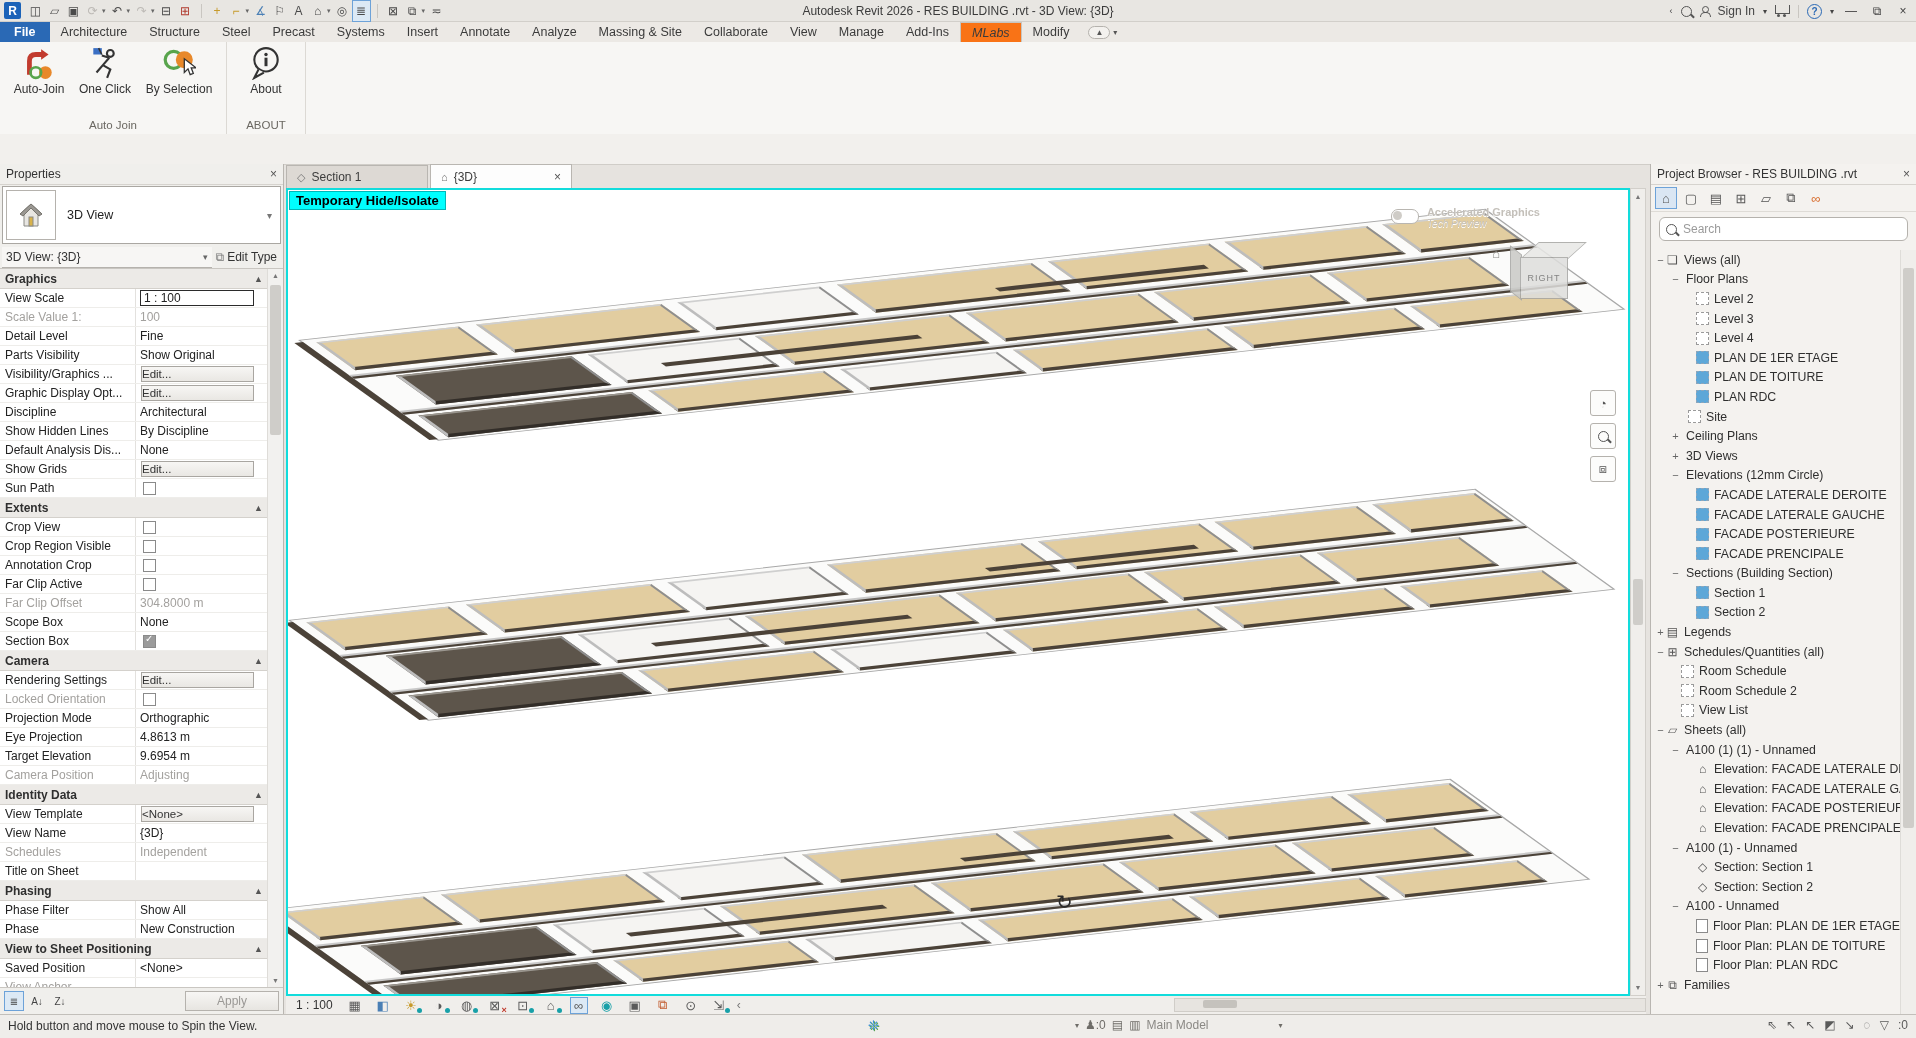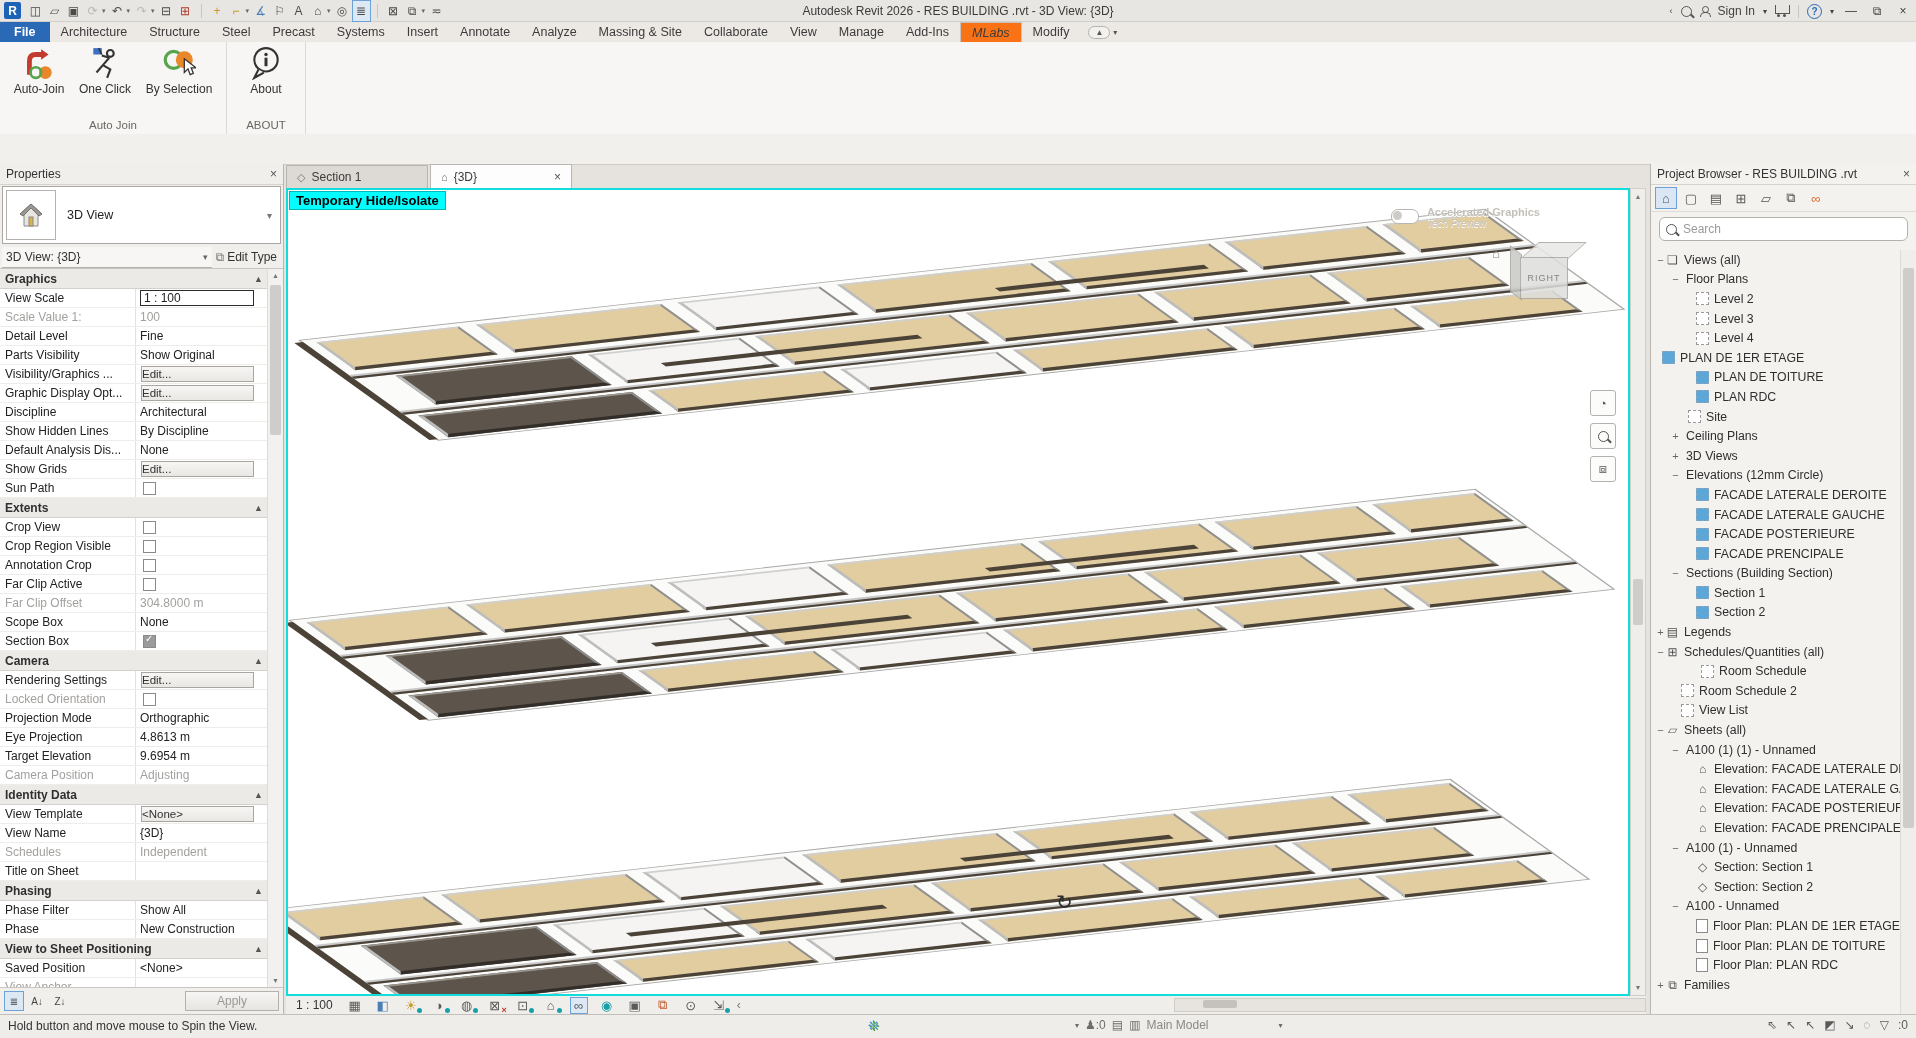--- a/index.html
+++ b/index.html
@@ -715,21 +715,21 @@
           </span>
           <span>Level 3</span>
         </div>
         <div class="trow" style="padding-left: 34px;">
           <span class="exp"></span>
           <span class="tico">
             <span class="ti-plan"></span>
           </span>
           <span>Level 4</span>
         </div>
-        <div class="trow" style="">
+        <div class="trow" style="padding-left: 34px;">
           <span class="exp"></span>
           <span class="tico">
             <span class="ti-planopen"></span>
           </span>
           <span>PLAN DE 1ER ETAGE</span>
         </div>
         <div class="trow" style="padding-left: 34px;">
           <span class="exp"></span>
           <span class="tico">
             <span class="ti-planopen"></span>
@@ -819,21 +819,21 @@
           </span>
           <span>Legends</span>
         </div>
         <div class="trow" style="padding-left: 4px;">
           <span class="exp">−</span>
           <span class="tico">
             <span class="ti-glyph">⊞</span>
           </span>
           <span>Schedules/Quantities (all)</span>
         </div>
-        <div class="trow" style="padding-left: 19px; margin-left: 20px;">
+        <div class="trow" style="padding-left: 19px;">
           <span class="exp"></span>
           <span class="tico">
             <span class="ti-plan"></span>
           </span>
           <span>Room Schedule</span>
         </div>
         <div class="trow" style="padding-left: 19px;">
           <span class="exp"></span>
           <span class="tico">
             <span class="ti-plan"></span>

